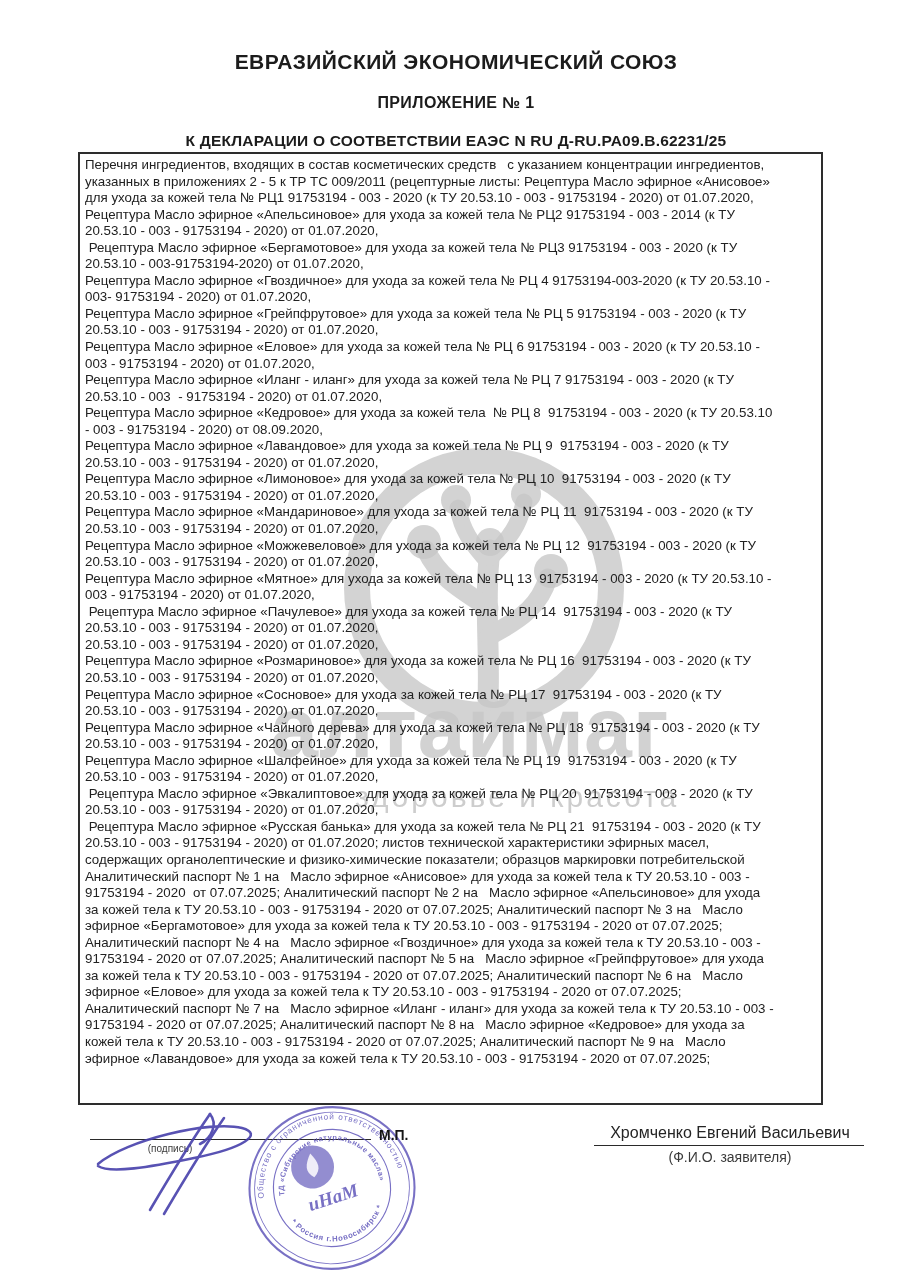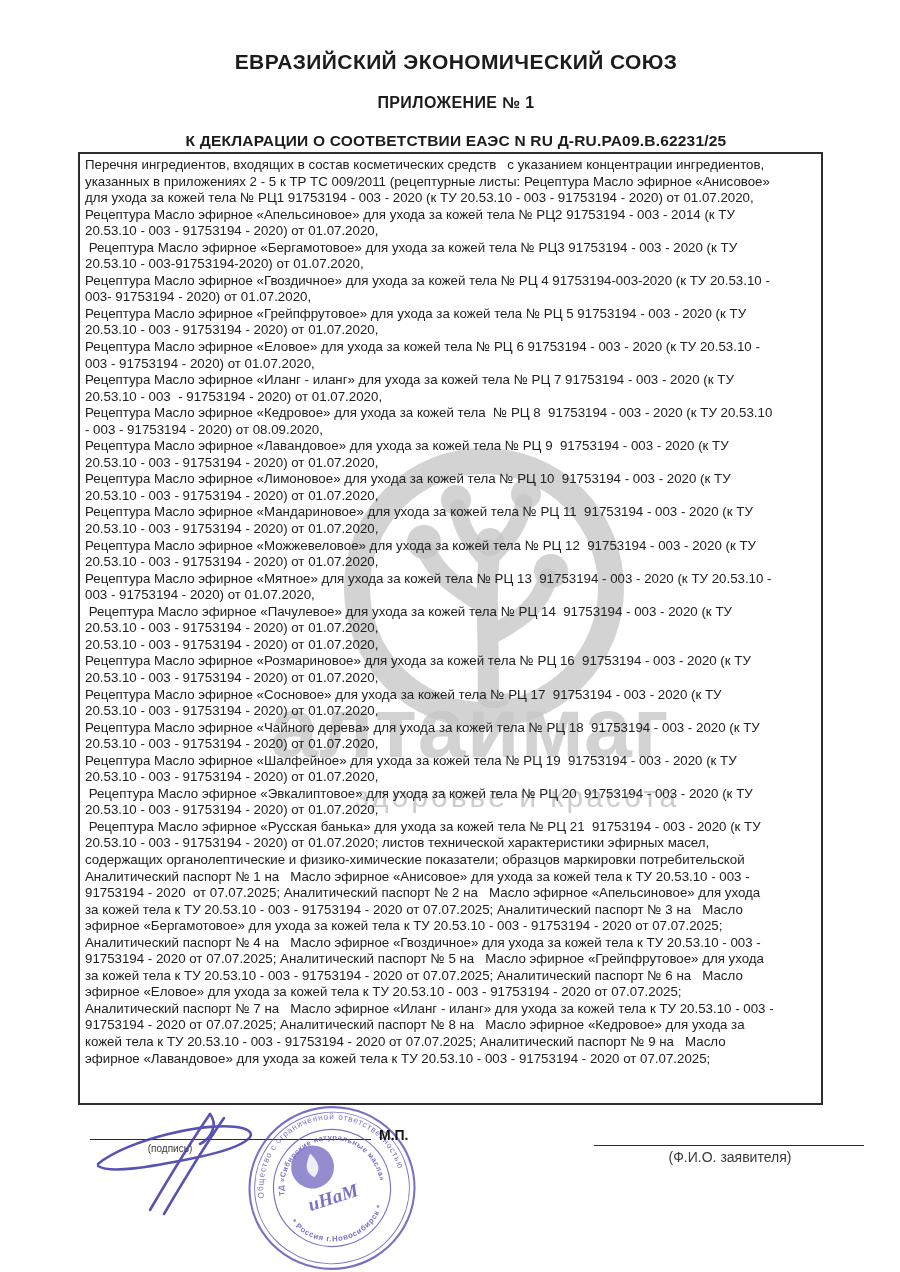--- a/index.html
+++ b/index.html
@@ -165,16 +165,17 @@
         <textPath href="#arcInnerBottom" startOffset="50%">*  Россия г.Новосибирск  *</textPath>
       </text>
       <circle cx="82" cy="72" r="25" fill="#5b51b8" opacity="0.8"></circle>
       <path d="M82,56 C90,68 92,76 82,84 C72,76 74,68 82,56 Z" fill="#ffffff" opacity="0.85"></path>
       <text x="68" y="118" font-family="Liberation Serif, serif" font-style="italic" font-weight="bold" font-size="22" fill="#5b51b8" transform="rotate(-8 100 100)">иНаМ</text>
     </g>
   </svg>
 
   <div class="mp">М.П.</div>
 
+  <div class="name">Хромченко Евгений Васильевич</div>
   <div class="nameline"></div>
   <div class="fio">(Ф.И.О. заявителя)</div>
 
 </div>
 
 </body></html>

